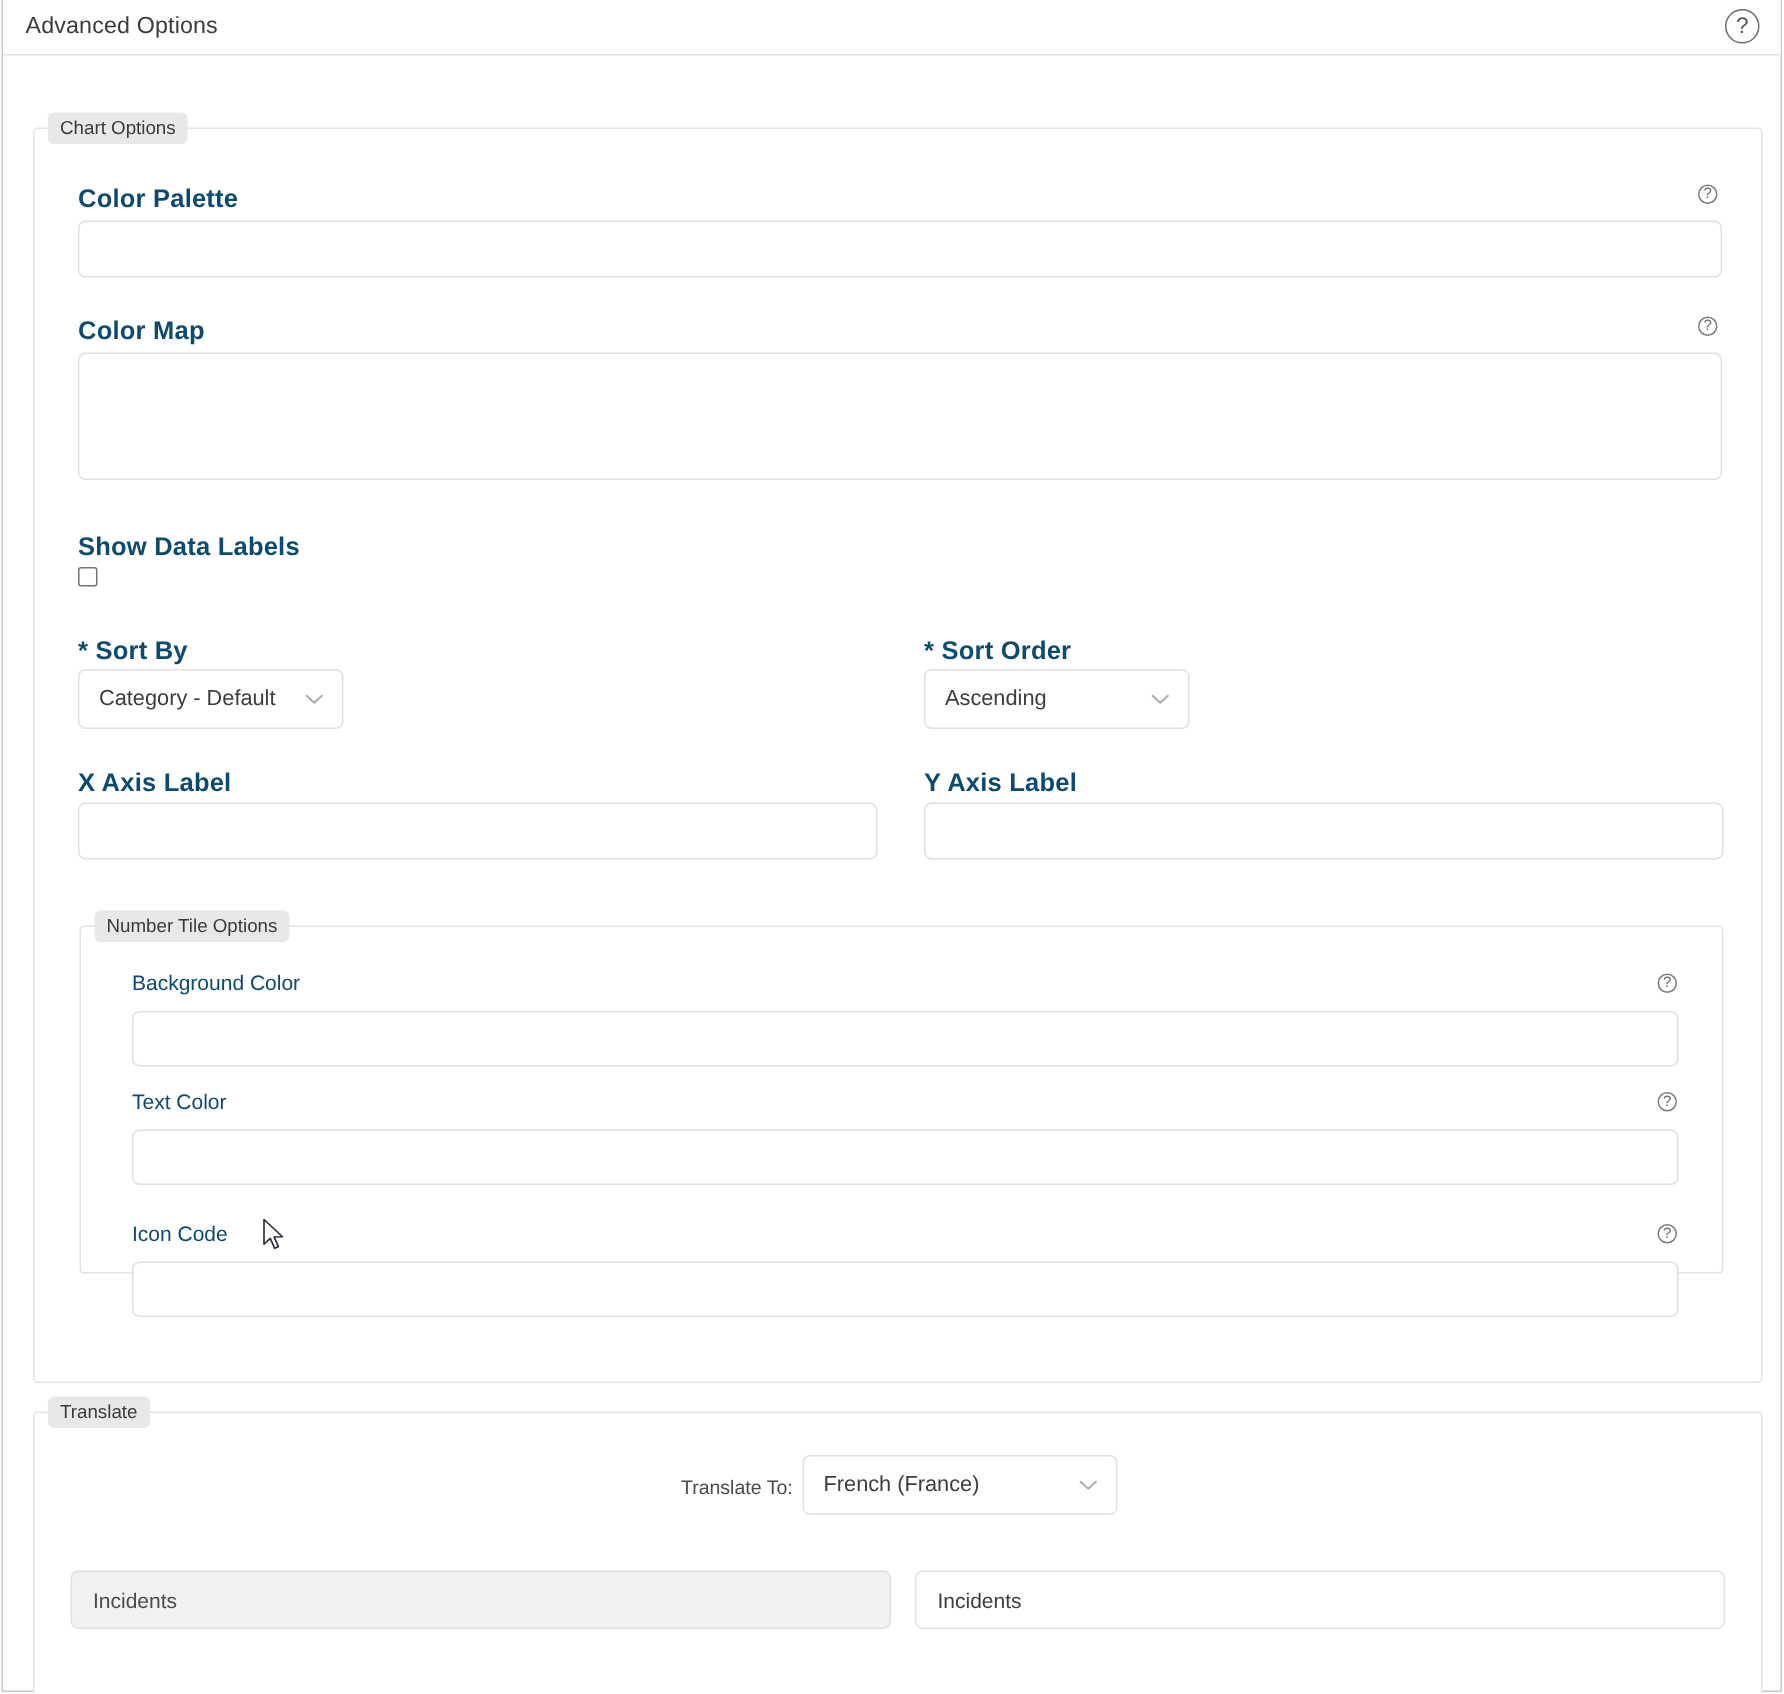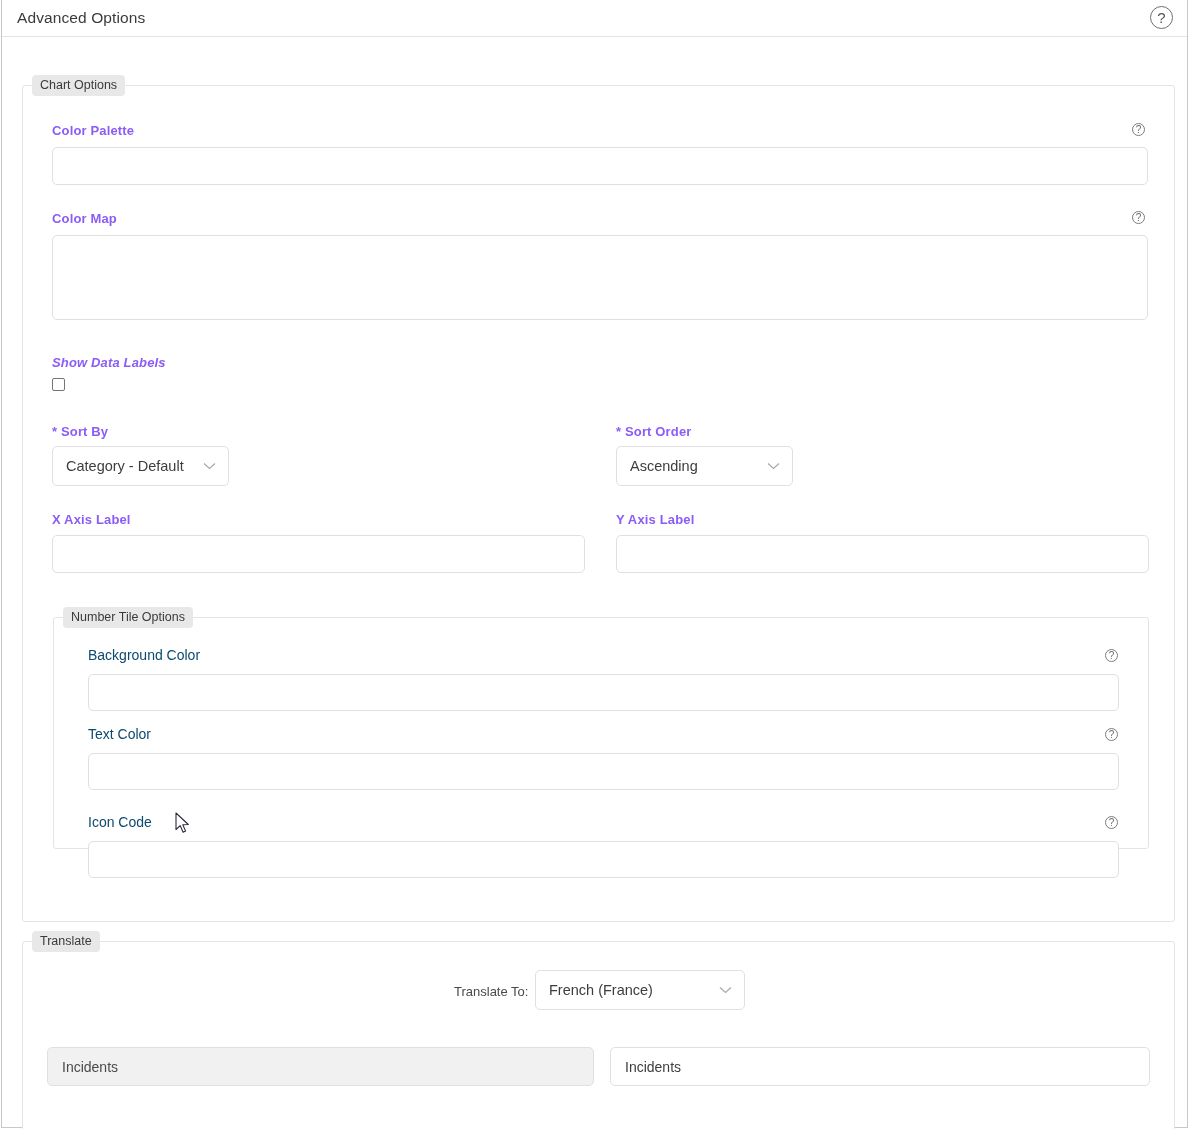--- a/index.html
+++ b/index.html
@@ -84,23 +84,23 @@
     font-size: 12.5px;
     padding: 3px 8px 3px 8px;
     border-radius: 4px;
     line-height: 15px;
     white-space: nowrap;
   }
 
   
   .lbl-strong {
     position: absolute;
-    font-size: 13px;
+    font-size: 17px;
     font-weight: bold;
-    color: #8b5cf6;
+    color: #0c4a6e;
     white-space: nowrap;
     letter-spacing: .15px;
   }
   .lbl-light {
     position: absolute;
     font-size: 14px;
     font-weight: normal;
     color: #0c4a6e;
     white-space: nowrap;
   }
@@ -186,21 +186,21 @@
       <div class="legend">Chart Options</div>
 
       <div class="lbl-strong" style="left:29px; top:37px;">Color Palette</div>
       <span class="help-ic sm" style="position:absolute; left:1109px; top:37px;">?</span>
       <input class="fld" type="text" style="left: 29px; top: 61px; width: 1096px; height: 38px;" value="">
 
       <div class="lbl-strong" style="left:29px; top:125px;">Color Map</div>
       <span class="help-ic sm" style="position:absolute; left:1109px; top:125px;">?</span>
       <textarea class="fld" style="left: 29px; top: 149px; width: 1096px; height: 85px;"></textarea>
 
-      <div class="lbl-strong" style="left:29px; top:269px;font-style:italic;">Show Data Labels</div>
+      <div class="lbl-strong" style="left:29px; top:269px;">Show Data Labels</div>
       <input class="cbx" type="checkbox" style="left: 29px; top: 292px;">
 
       <div class="lbl-strong" style="left:29px; top:338px;">* Sort By</div>
       <div class="sel-wrap" style="left:29px; top:360px; width:177px; height:40px;">
         <span class="sel-val">Category - Default</span>
         <span class="chev">
           <svg width="13" height="8" viewBox="0 0 13 8">
               <path d="M1 1.5 L6.5 6.5 L12 1.5" fill="none" stroke="#a9a9a9" stroke-width="1.2"></path>
             </svg>
         </span>

